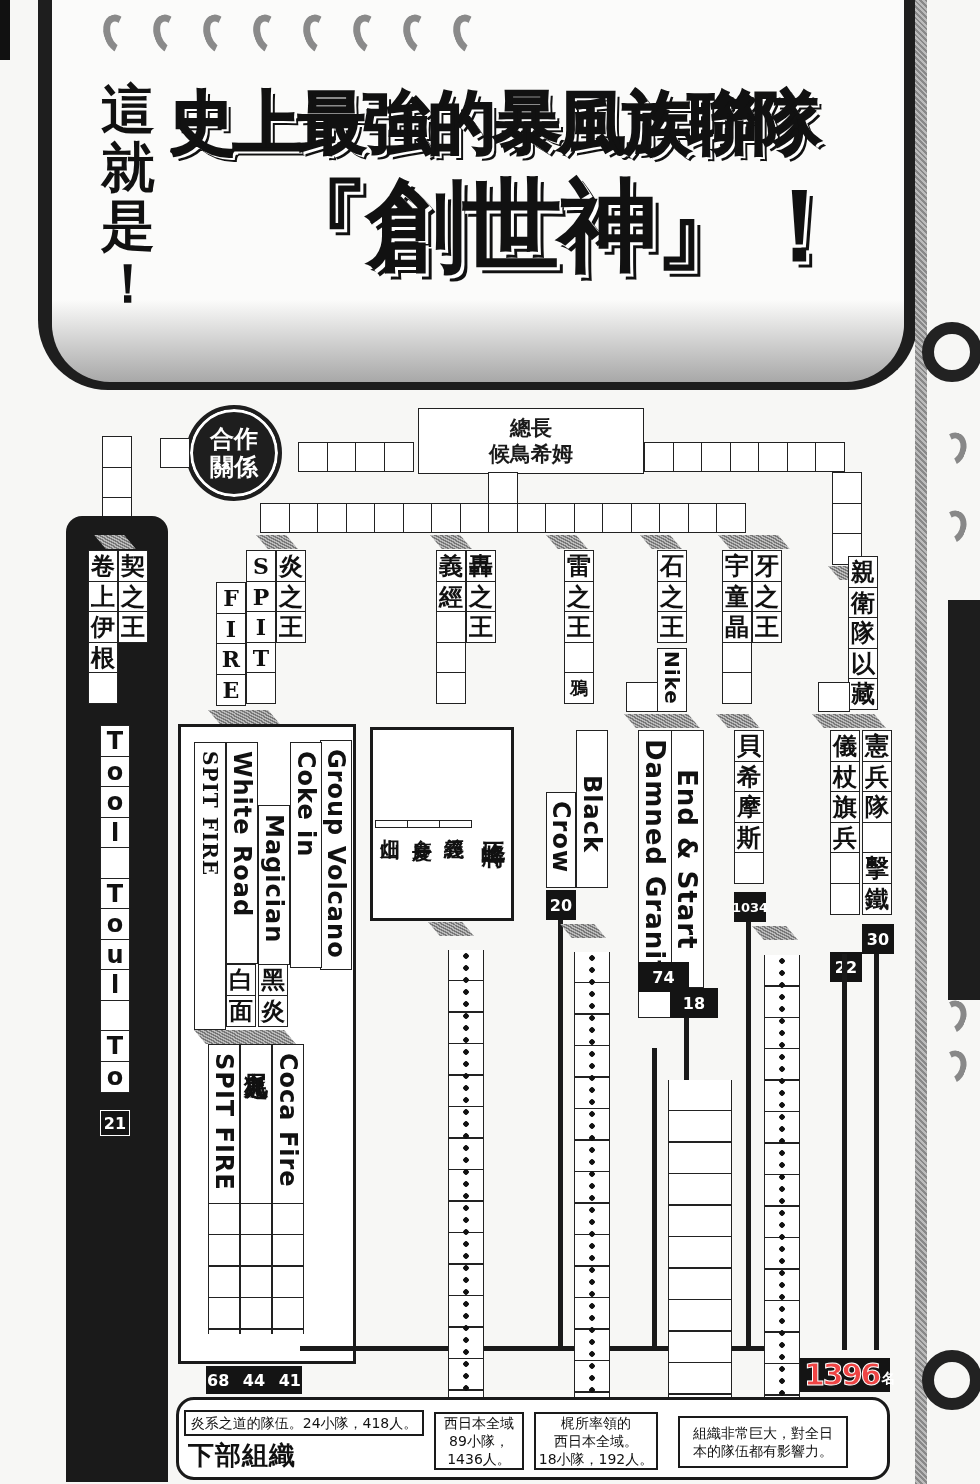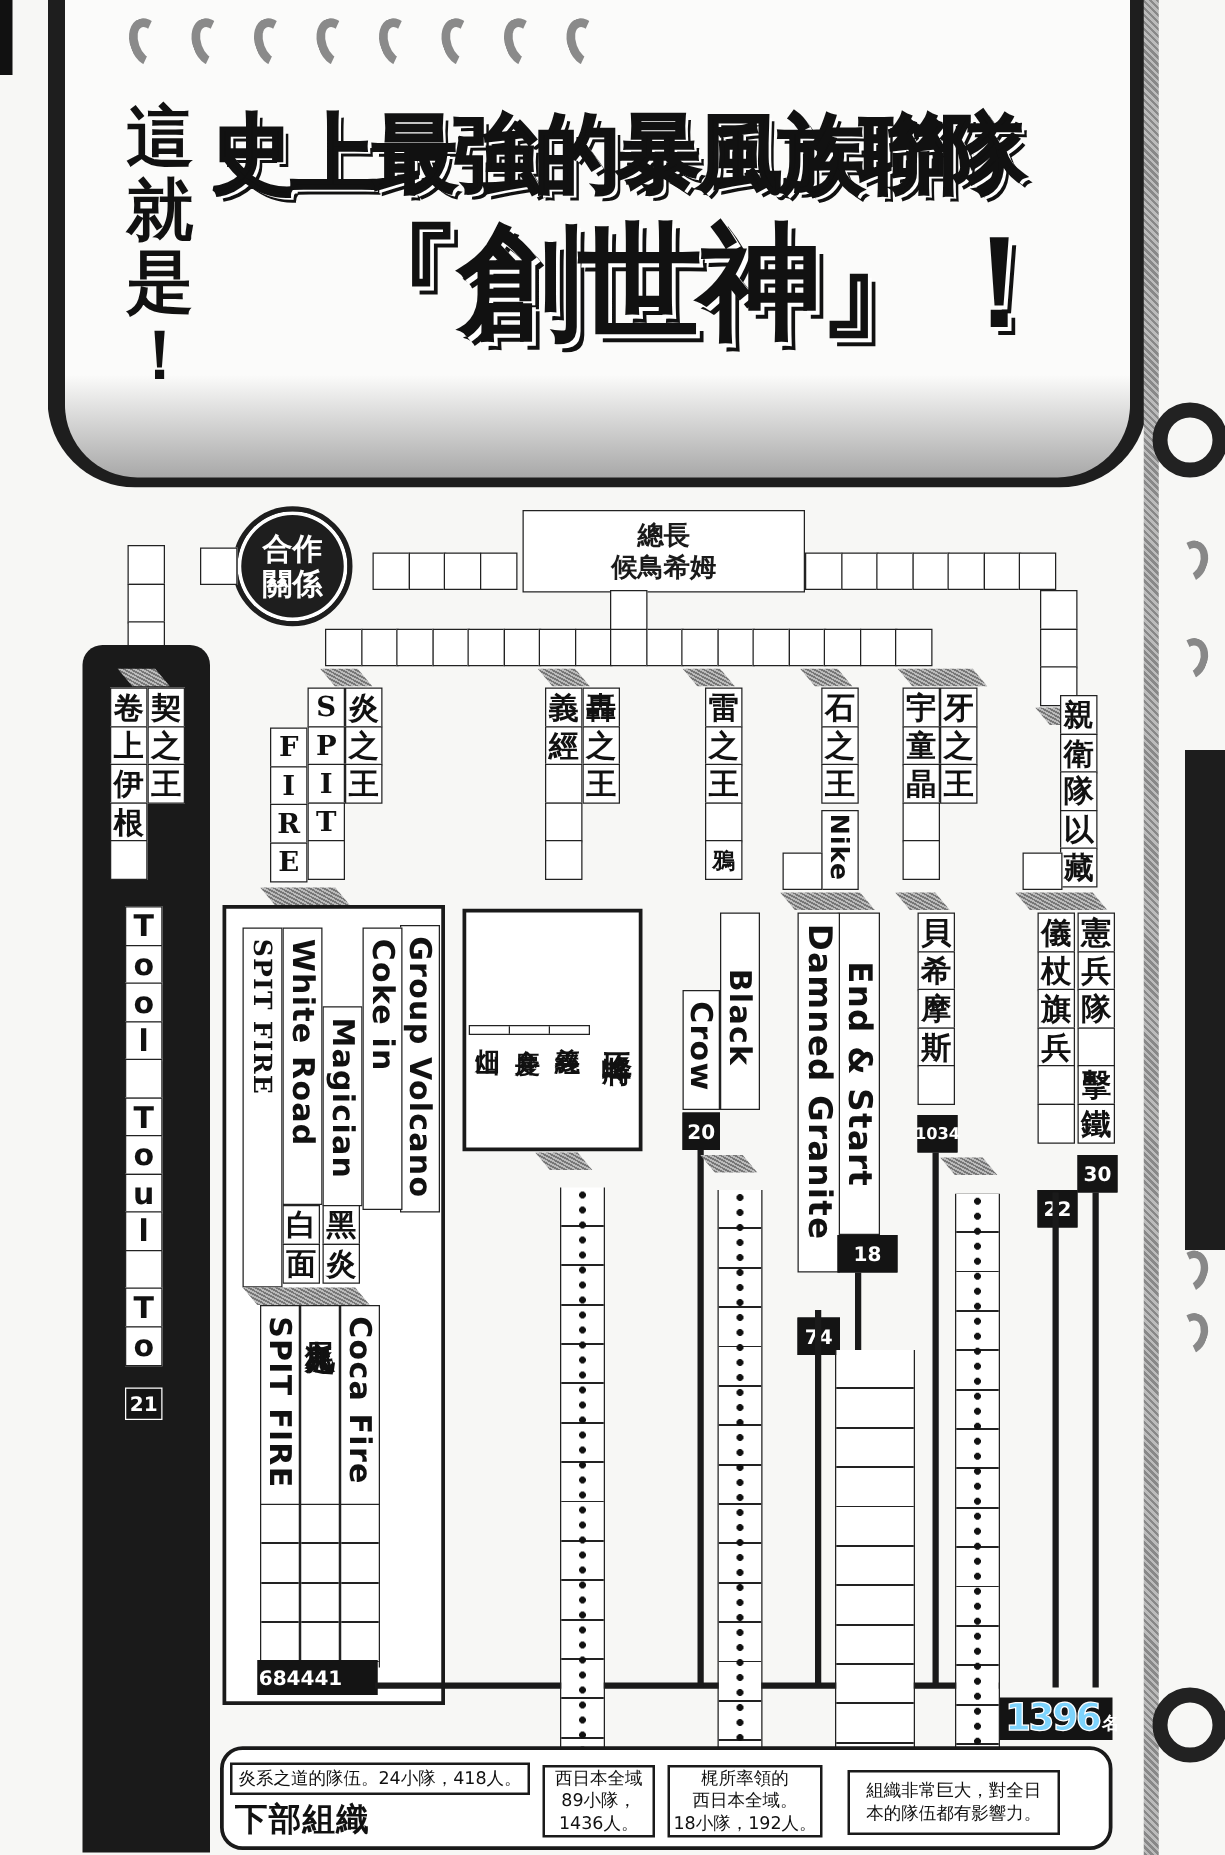--- a/index.html
+++ b/index.html
@@ -45,21 +45,21 @@
   .thick-line { position: absolute; width: 5px; background: #1a1a1a; }
   .hthick-line { position: absolute; height: 5px; background: #1a1a1a; }
   .dotted-col { position: absolute; width: 36px; border-left: 1.5px solid #222; border-right: 1.5px solid #222; background:
       radial-gradient(circle, #111 2.5px, transparent 3px) center top / 36px 12px repeat-y,
       repeating-linear-gradient(#fff 0 30px, #222 30px 31.5px); }
   .grid-col { position: absolute; border-left: 1.5px solid #222; border-right: 1.5px solid #222; background: repeating-linear-gradient(#fff 0 30px, #222 30px 31.5px); }
 
   .frame-box { position: absolute; border: 3px solid #1a1a1a; background: #fff; }
 
   .total-badge { left: 800px; top: 1358px; width: 90px; height: 34px; background: #141414; color: #fff; display: flex; align-items: flex-end; padding: 0 4px; font-family: "DejaVu Sans", sans-serif; font-weight: 900; }
-  .total-badge .num { font-size: 30px; line-height: 34px; letter-spacing: -2px; -webkit-text-stroke: 1px #fff; color: #7dd3fc; margin-top: 23px; }
+  .total-badge .num { font-size: 30px; line-height: 34px; letter-spacing: -2px; -webkit-text-stroke: 1px #fff; color: #ef4444; margin-top: 23px; }
   .total-badge .unit { font-size: 14px; margin-left: 2px; margin-bottom: 4px; }
 
   .bottom-panel { left: 176px; top: 1397px; width: 714px; height: 83px; border: 3px solid #1a1a1a; border-radius: 18px; background: #fff; }
   .note { position: absolute; border: 2px solid #1a1a1a; background: #fff; font-size: 14px; line-height: 18px; text-align: center; color: #111; }
   .bottom-title { left: 188px; top: 1438px; font-weight: 900; font-size: 26px; letter-spacing: 1px; color: #111; }
 </style>
 </head>
 <body>
 
 <div class="abs left-tab"></div>
@@ -239,21 +239,21 @@
 </div>
 <div class="vt-box" style="left:240px;top:1044px;width:32px;height:160px">
   <span class="vert-text" style="font-size:24px">九尾之狐</span>
 </div>
 <div class="vt-box" style="left:208px;top:1044px;width:32px;height:160px">
   <span class="vert-text" style="font-size:24px">SPIT FIRE</span>
 </div>
 <div class="grid-col" style="left:208px;top:1204px;width:32px;height:130px"></div>
 <div class="grid-col" style="left:240px;top:1204px;width:32px;height:130px"></div>
 <div class="grid-col" style="left:272px;top:1204px;width:32px;height:130px"></div>
-<div class="count-badge" style="left:206px;top:1328px;width:96px;height:28px;justify-content:flex-start">
+<div class="count-badge" style="left:206px;top:1366px;width:96px;height:28px;justify-content:space-between">
   <span>68</span>
   <span>44</span>
   <span>41</span>
 </div>
 <div class="hthick-line" style="left:300px;top:1346px;width:500px"></div>
 
 <div class="bevel" style="left:436px;top:535px;width:30px"></div>
 <div class="col-cells" style="left:466px;top:550px">
   <div class="c">轟</div>
   <div class="c">之</div>
@@ -307,21 +307,21 @@
 </div>
 <div class="cell" style="left:626px;top:682px;width:32px;height:30px"></div>
 <div class="bevel" style="left:630px;top:714px;width:64px"></div>
 <div class="vt-box" style="left:670px;top:730px;width:34px;height:258px">
   <span class="vert-text" style="font-size:26px;padding-top:30px">End &amp; Start</span>
 </div>
 <div class="vt-box" style="left:638px;top:730px;width:34px;height:288px">
   <span class="vert-text" style="font-size:26px">Damned Granite</span>
 </div>
 <div class="count-badge" style="left:670px;top:988px;width:48px;height:30px">18</div>
-<div class="count-badge" style="left:638px;top:1054px;width:34px;height:30px">74</div>
+<div class="count-badge" style="left:638px;top:962px;width:51px;height:30px">74</div>
 <div class="thick-line" style="left:652px;top:1048px;height:302px"></div>
 <div class="thick-line" style="left:684px;top:1018px;height:332px"></div>
 <div class="grid-col" style="left:668px;top:1080px;width:64px;height:318px"></div>
 
 <div class="bevel" style="left:724px;top:535px;width:60px"></div>
 <div class="col-cells" style="left:752px;top:550px">
   <div class="c">牙</div>
   <div class="c">之</div>
   <div class="c">王</div>
 </div>

